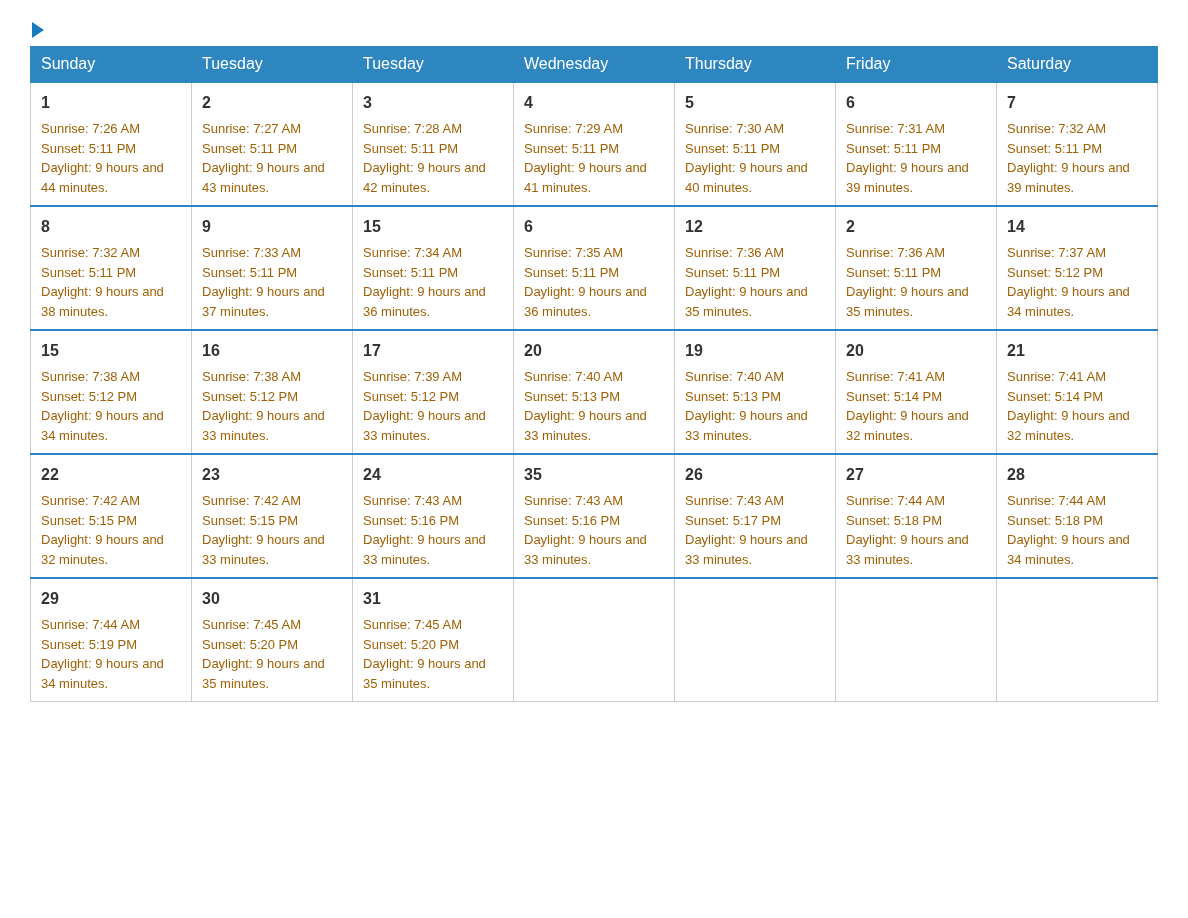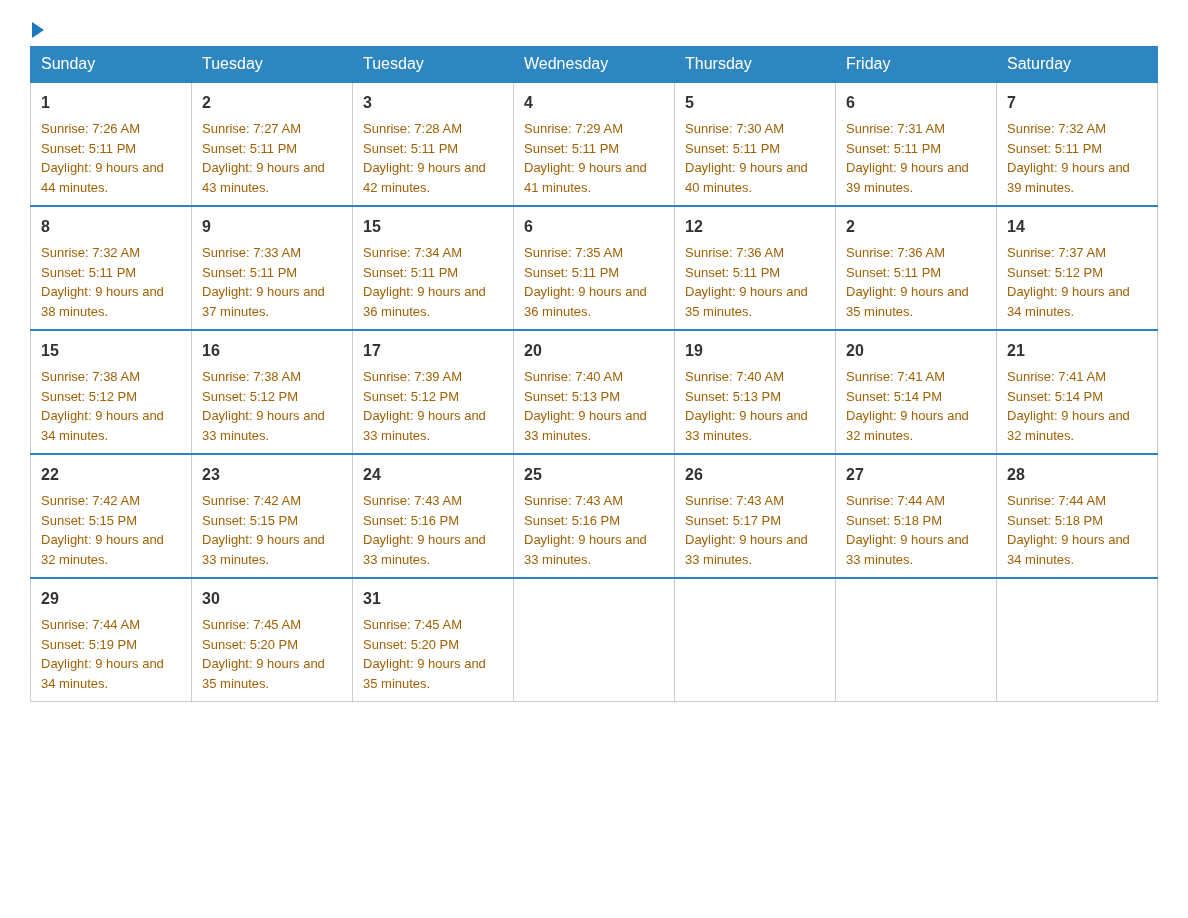--- a/index.html
+++ b/index.html
@@ -240,21 +240,21 @@
         </td>
         <td>
           <span class="day-num">23</span>
           <span class="day-info">Sunrise: 7:42 AM<br>Sunset: 5:15 PM<br>Daylight: 9 hours and 33 minutes.</span>
         </td>
         <td>
           <span class="day-num">24</span>
           <span class="day-info">Sunrise: 7:43 AM<br>Sunset: 5:16 PM<br>Daylight: 9 hours and 33 minutes.</span>
         </td>
         <td>
-          <span class="day-num">25</span>
+          <span class="day-num">35</span>
           <span class="day-info">Sunrise: 7:43 AM<br>Sunset: 5:16 PM<br>Daylight: 9 hours and 33 minutes.</span>
         </td>
         <td>
           <span class="day-num">26</span>
           <span class="day-info">Sunrise: 7:43 AM<br>Sunset: 5:17 PM<br>Daylight: 9 hours and 33 minutes.</span>
         </td>
         <td>
           <span class="day-num">27</span>
           <span class="day-info">Sunrise: 7:44 AM<br>Sunset: 5:18 PM<br>Daylight: 9 hours and 33 minutes.</span>
         </td>

